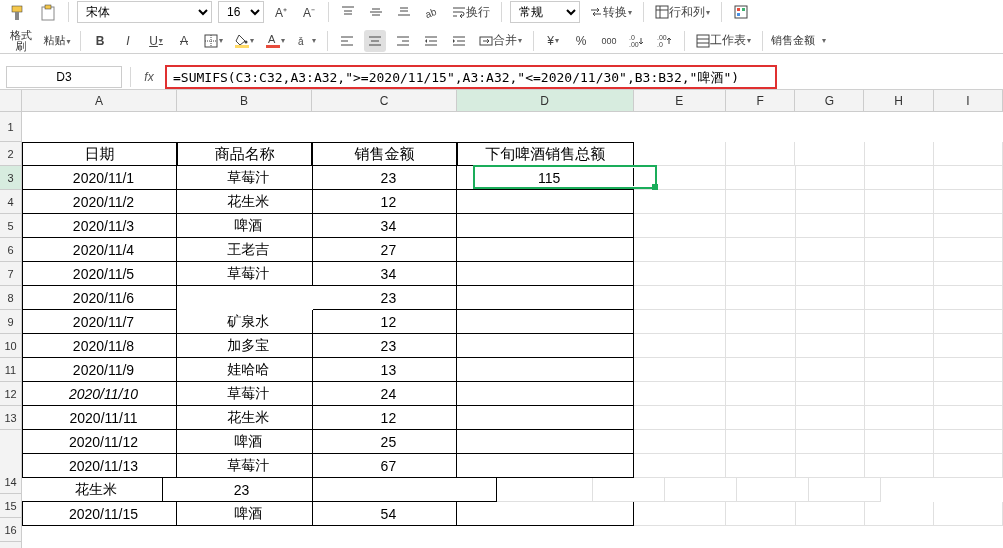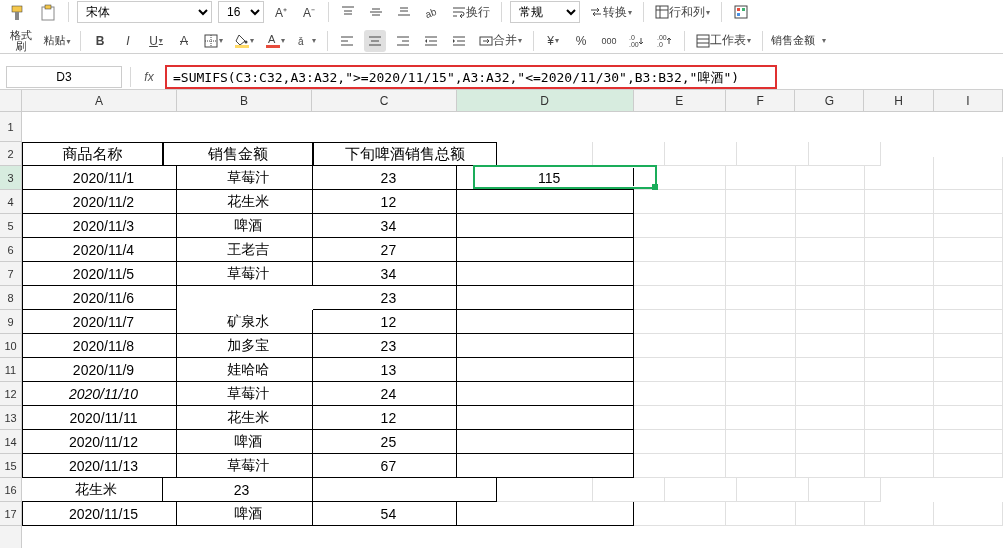--- a/index.html
+++ b/index.html
@@ -347,35 +347,36 @@
       <div class="row-hdr" style="height: 24px;">4</div>
       <div class="row-hdr" style="height: 24px;">5</div>
       <div class="row-hdr" style="height: 24px;">6</div>
       <div class="row-hdr" style="height: 24px;">7</div>
       <div class="row-hdr" style="height: 24px;">8</div>
       <div class="row-hdr" style="height: 24px;">9</div>
       <div class="row-hdr" style="height: 24px;">10</div>
       <div class="row-hdr" style="height: 24px;">11</div>
       <div class="row-hdr" style="height: 24px;">12</div>
       <div class="row-hdr" style="height: 24px;">13</div>
-      <div class="row-hdr" style="height: 24px;">14</div>
+      <div class="row-hdr" style="height: 24px; margin-top: 40px;">14</div>
       <div class="row-hdr" style="height: 24px;">15</div>
       <div class="row-hdr" style="height: 24px;">16</div>
       <div class="row-hdr" style="height: 24px;">17</div>
     </div>
   <div class="grid" id="grid">
       <div class="g-row" style="top: 0px; height: 30px; margin-top: 45px;">
         <div class="cell title-cell left-edge" style="width: 636px; height: 30px;">XX超市11月销售汇总</div>
         <div class="cell" style="width: 96px; height: 30px;"></div>
         <div class="cell" style="width: 72px; height: 30px;"></div>
         <div class="cell" style="width: 72px; height: 30px;"></div>
         <div class="cell" style="width: 72px; height: 30px;"></div>
         <div class="cell" style="width: 72px; height: 30px;"></div>
       </div>
       <div class="g-row" style="top: 30px; height: 24px;">
+        <div class="cell hdr-cell left-edge" style="width: 161px; height: 24px;">日期</div>
         <div class="cell hdr-cell" style="width: 141px; height: 24px;">商品名称</div>
         <div class="cell hdr-cell" style="width: 150px; height: 24px;">销售金额</div>
         <div class="cell hdr-cell" style="width: 184px; height: 24px;">下旬啤酒销售总额</div>
         <div class="cell" style="width: 96px; height: 24px;"></div>
         <div class="cell" style="width: 72px; height: 24px;"></div>
         <div class="cell" style="width: 72px; height: 24px;"></div>
         <div class="cell" style="width: 72px; height: 24px;"></div>
         <div class="cell" style="width: 72px; height: 24px;"></div>
       </div>
       <div class="g-row" style="top: 54px; height: 24px;">

